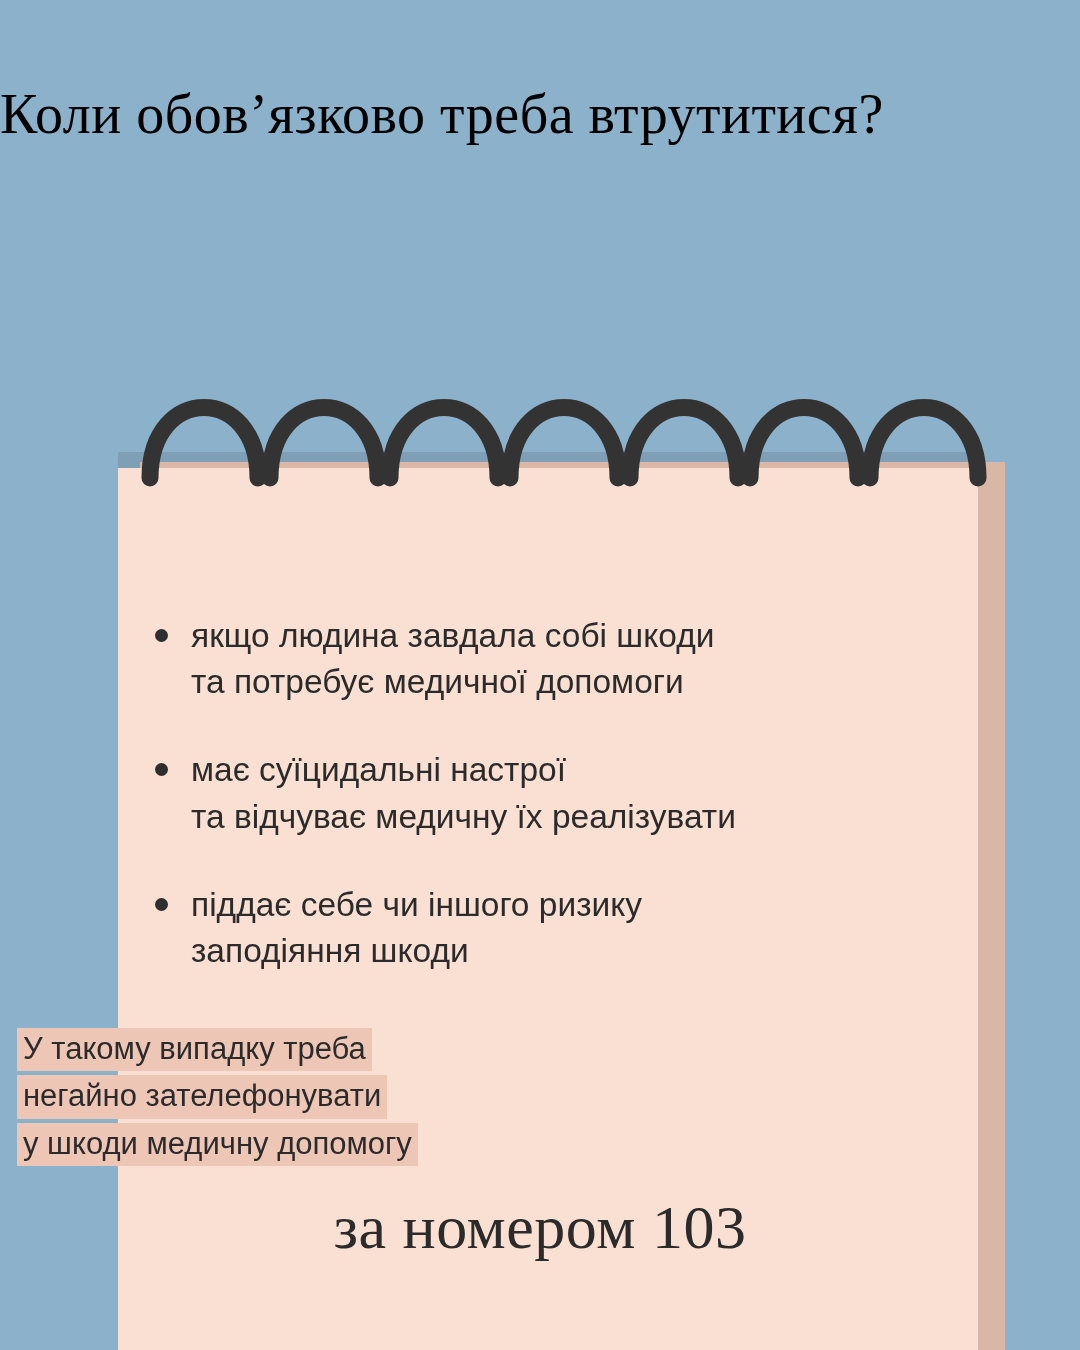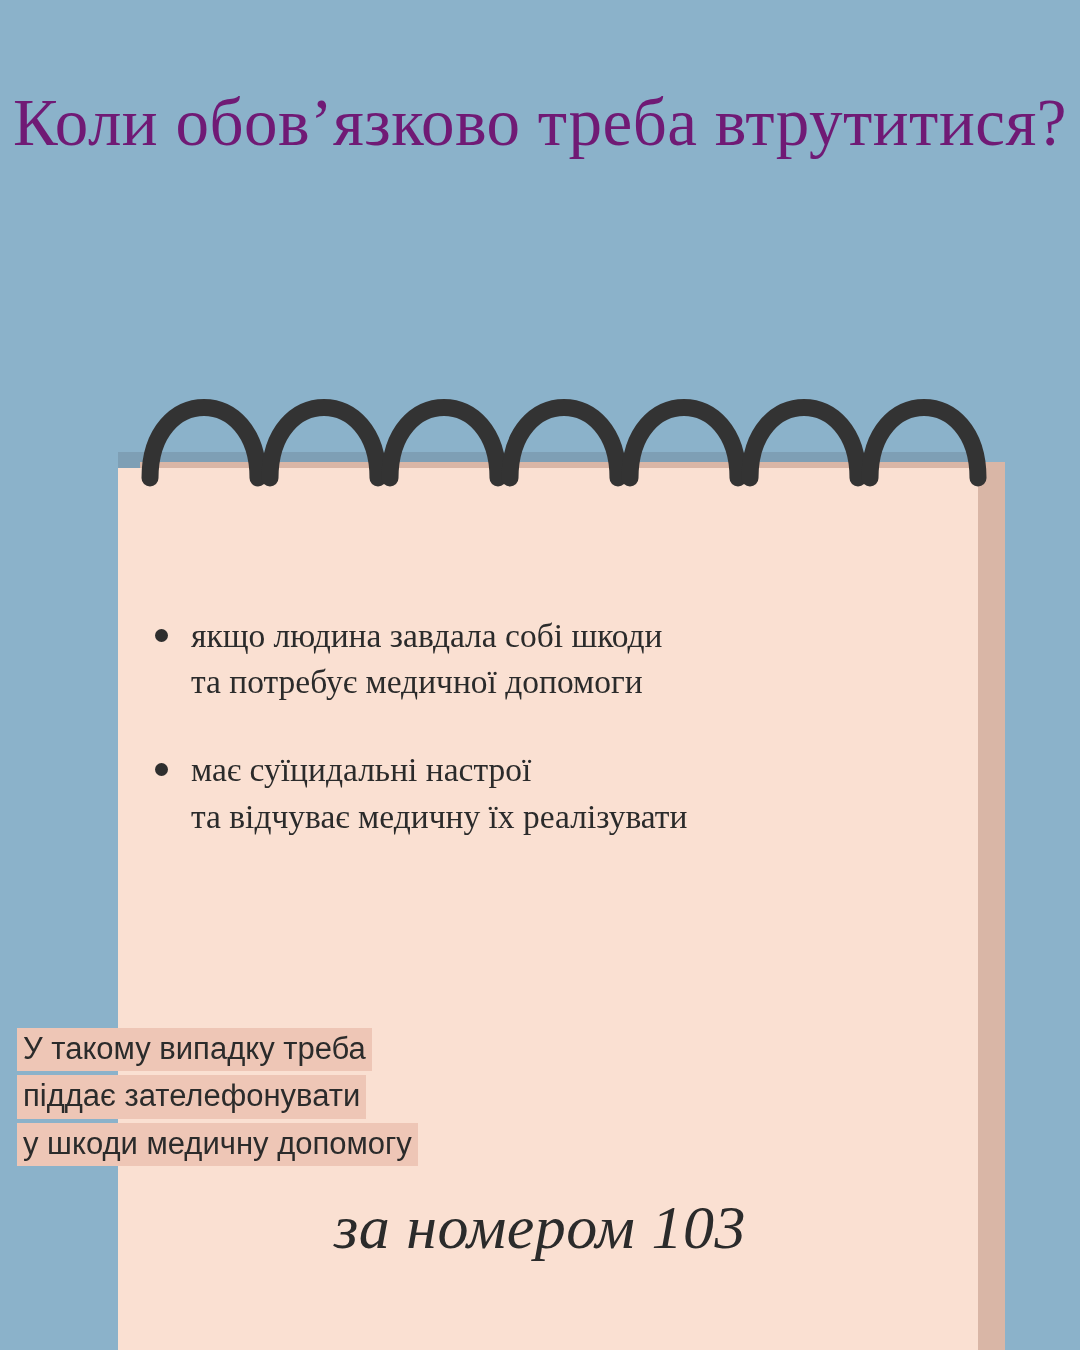--- a/index.html
+++ b/index.html
@@ -14,25 +14,24 @@
     overflow: hidden;
     position: relative;
   }
 
   
   .title {
     position: absolute;
     top: 78px;
     left: 0;
     width: 1080px;
-    text-align: center;
     font-family: "Liberation Serif", serif;
-    font-size: 67px;
+    font-size: 56px;
     line-height: 1.32;
-    color: #701a75;
+    color: #000000;
     letter-spacing: 0.5px;
   }
 
   
   .notepad-wrap {
     position: absolute;
     left: 0;
     top: 350px;
     width: 1080px;
     height: 1000px;
@@ -74,21 +73,20 @@
     width: 880px;
     height: 140px;
   }
 
   
   .bullets {
     position: absolute;
     left: 155px;
     top: 613px;
     width: 790px;
-    font-family: Liberation Serif, serif;
   }
   .bullet-item {
     display: flex;
     align-items: flex-start;
     margin-bottom: 42px;
   }
   .bullet-dot {
     width: 13px;
     height: 13px;
     border-radius: 50%;
@@ -126,21 +124,20 @@
   .phone-line {
     position: absolute;
     left: 0;
     top: 1192px;
     width: 1080px;
     text-align: center;
     font-family: "Liberation Serif", serif;
     font-size: 62px;
     color: #2b2b2b;
     letter-spacing: 0.5px;
-    font-style: italic;
   }
 </style>
 </head>
 <body>
 
 <div class="title">Коли обов’язково треба втрутитися?</div>
 
 <div class="notepad-wrap">
 
   <div class="paper-top-strip"></div>
@@ -164,21 +161,26 @@
   <div class="bullet-item">
     <span class="bullet-dot"></span>
     <span class="bullet-text">якщо людина завдала собі шкоди
 та потребує медичної допомоги</span>
   </div>
   <div class="bullet-item">
     <span class="bullet-dot"></span>
     <span class="bullet-text">має суїцидальні настрої
 та відчуває медичну їх реалізувати</span>
   </div>
+  <div class="bullet-item">
+    <span class="bullet-dot"></span>
+    <span class="bullet-text">піддає себе чи іншого ризику
+заподіяння шкоди</span>
+  </div>
 </div>
 
 <div class="highlight-block">
   <div><span class="hl-line">У такому випадку треба</span></div>
-  <div><span class="hl-line">піддає зателефонувати</span></div>
+  <div><span class="hl-line">негайно зателефонувати</span></div>
   <div><span class="hl-line">у шкоди медичну допомогу</span></div>
 </div>
 
 <div class="phone-line">за номером 103</div>
 
 </body></html>

